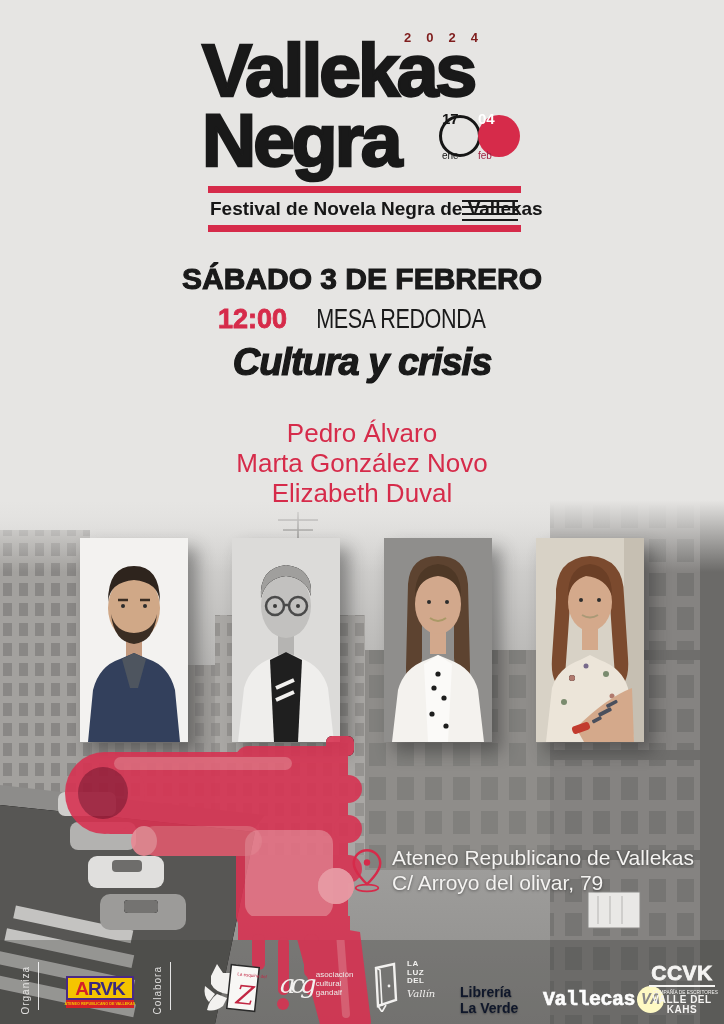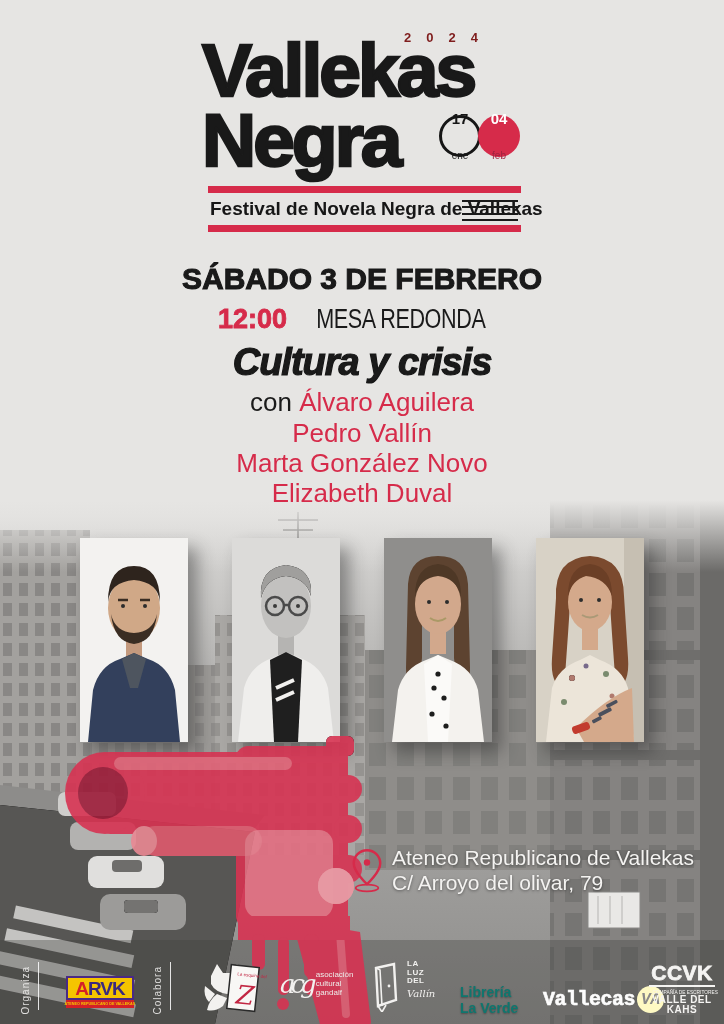--- a/index.html
+++ b/index.html
@@ -16,21 +16,21 @@
     color:#7f1d1d;font-size:13px;font-weight:bold;letter-spacing:15px;
   }
   .title{
     left:202px;font-size:75px;font-weight:bold;letter-spacing:-3px;
     color:#191919;-webkit-text-stroke:2.5px #191919;line-height:1;
   }
   .title1{top:33px;}
   .title2{top:103px;}
   .badge{
     width:42px;height:42px;border-radius:50%;top:115px;
-    display:flex;flex-direction:column;align-items:center;justify-content:center;
+    display:flex;flex-direction:column;justify-content:center;
     line-height:1;box-sizing:border-box;gap:24px;
   }
   .badge-start{left:439px;border:3.5px solid #161616;background:#e6e5e3;}
   .badge-end{left:478px;background:#d62b4a;}
   .badge .day{font-weight:bold;font-size:15px;}
   .badge .mon{font-size:10px;margin-top:1px;}
   .badge-start .day{color:#161616;}
   .badge-start .mon{color:#161616;}
   .badge-end .day{color:#ffffff;}
   .badge-end .mon{color:#9e2240;}
@@ -92,21 +92,21 @@
   }
   .arvk-strip span{font-size:6px;transform:scale(.62);white-space:nowrap;font-weight:bold;}
   .zorro{left:203px;top:960px;}
   .acg{left:280px;top:970px;display:flex;align-items:center;gap:4px;}
   .acg-mono{font-family:"DejaVu Serif",serif;font-style:italic;color:#f2f1ef;font-size:26px;letter-spacing:-5px;line-height:1;}
   .acg-words{color:#eceb e9;}
   .acg-words div{color:#edecea;font-size:8px;line-height:9px;}
   .laluz{left:372px;top:960px;display:flex;align-items:flex-start;gap:5px;}
   .laluz-words div{color:#f2f1ef;font-size:8px;font-weight:bold;line-height:8.5px;letter-spacing:.5px;}
   .laluz-script{color:#f2f1ef;font-family:"DejaVu Serif",serif;font-style:italic;font-size:10px;margin-top:2px;}
-  .laverde{left:460px;top:984px;color:#0f766e;font-weight:bold;font-size:14px;line-height:16px;text-shadow:0 1px 2px rgba(0,0,0,.35);}
+  .laverde{left:460px;top:984px;color:#0f172a;font-weight:bold;font-size:14px;line-height:16px;text-shadow:0 1px 2px rgba(0,0,0,.35);}
   .vallecas{left:543px;top:986px;display:flex;align-items:center;font-family:Liberation Mono, monospace;}
   .vallecas-word{color:#fdfdfd;font-weight:bold;font-size:20px;letter-spacing:-.5px;-webkit-text-stroke:.6px #fdfdfd;}
   .vallecas-circle{
     width:27px;height:27px;border-radius:50%;background:#fef9c3;margin-left:2px;
     display:flex;align-items:center;justify-content:center;
     color:#8a8988;font-weight:bold;font-size:16px;font-style:italic;
   }
   .ccvk{left:645px;top:962px;width:74px;text-align:center;color:#f5f4f2;}
   .ccvk-big{font-size:21px;font-weight:bold;letter-spacing:.5px;-webkit-text-stroke:.8px #f5f4f2;line-height:1;}
   .ccvk-hr{height:1.5px;background:#f5f4f2;margin:2px 4px;}
@@ -211,25 +211,21 @@
   <div class="abs banner-text">Festival de Novela Negra de Vallekas</div>
   <div class="abs menu-lines"></div>
   <div class="abs rule rule-bot"></div>
 
   <div class="abs centerline date-heading">SÁBADO 3 DE FEBRERO</div>
   <div class="abs centerline time-line">
     <span class="time">12:00</span>
     <span class="cond">MESA REDONDA</span>
   </div>
   <div class="abs centerline session-title">Cultura y crisis</div>
-  <div class="abs centerline con-line">
-    <span>con</span>
-    <span class="red">Álvaro Aguilera</span>
-  </div>
-  <div class="abs centerline speaker sp1">Pedro Vallín</div>
+  <div class="abs centerline speaker sp1">Pedro Álvaro</div>
   <div class="abs centerline speaker sp3">Elizabeth Duval</div>
   <div class="abs centerline speaker sp2">Marta González Novo</div>
 
   <div class="abs photo p1">
     <svg viewBox="0 0 108 204" width="108" height="204" xmlns="http://www.w3.org/2000/svg">
       <rect width="108" height="204" fill="#f3f2f0"></rect>
       <rect x="46" y="96" width="16" height="26" fill="#c49a7e"></rect>
       <path d="M8,204 L13,152 Q19,128 40,121 L54,115 L68,121 Q89,128 95,152 L100,204 Z" fill="#33405c"></path>
       <path d="M42,121 L54,115 L66,121 L58,150 L50,150 Z" fill="#4e555f"></path>
       <ellipse cx="54" cy="70" rx="26" ry="33" fill="#d0a887"></ellipse>

